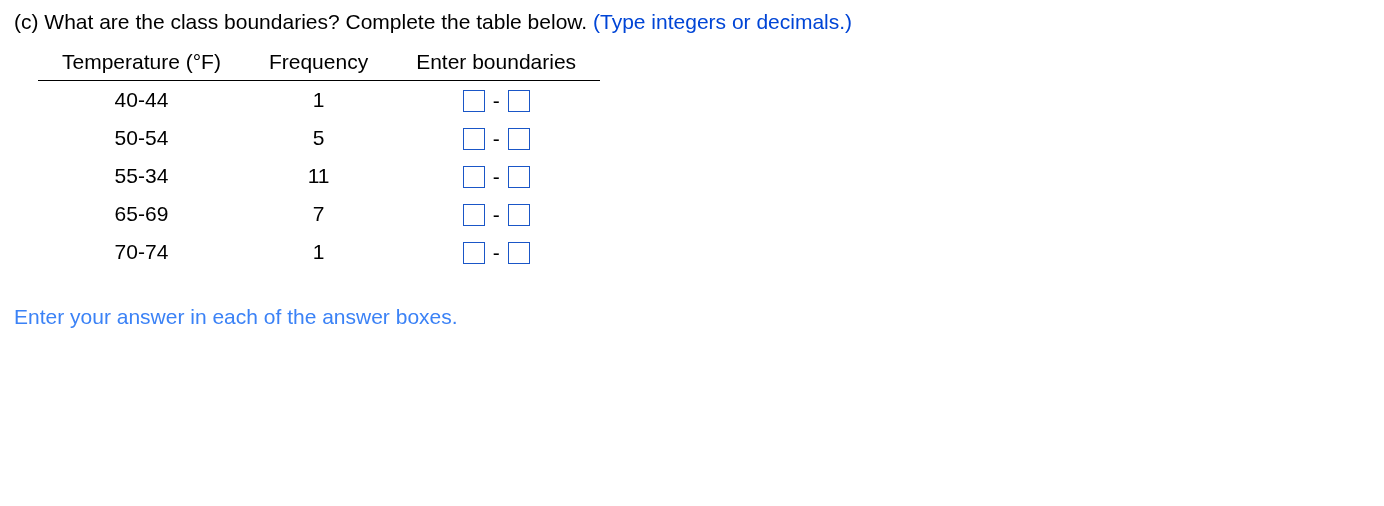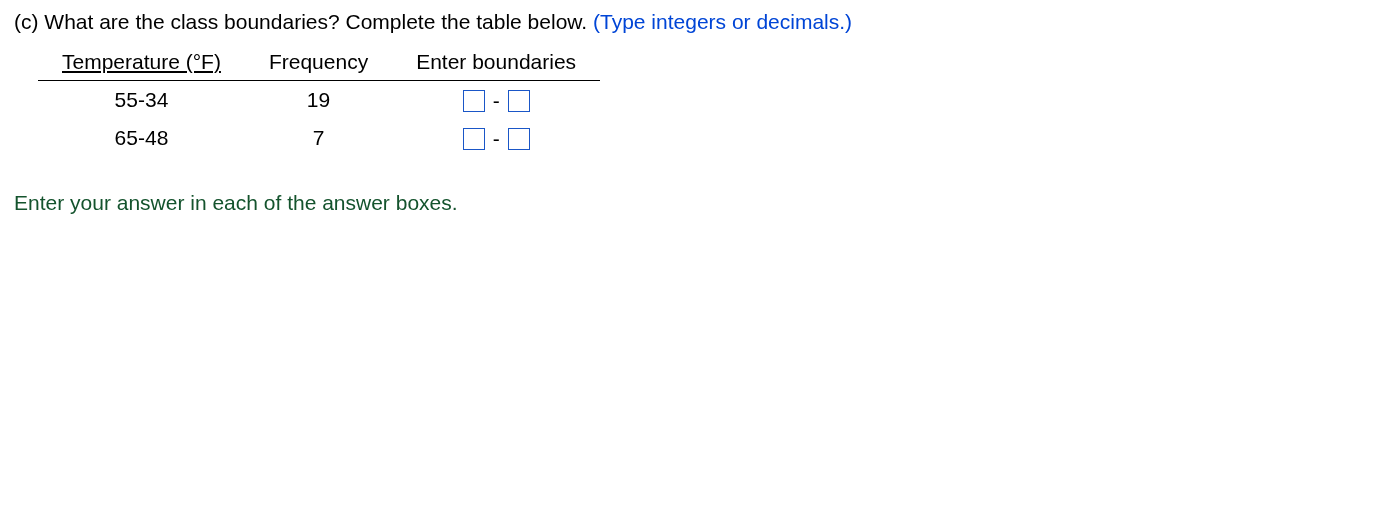--- a/index.html
+++ b/index.html
@@ -25,21 +25,21 @@
     border-collapse: collapse;
     margin-left: 24px;
   }
   table.freq th {
     font-weight: normal;
     text-align: center;
     padding: 4px 24px 6px 24px;
     border-bottom: 1.5px solid #000;
     white-space: nowrap;
   }
-  table.freq th.col-temp { text-align: left; text-decoration: underline; }
+  table.freq th.col-temp { text-align: left; }
   table.freq td {
     text-align: center;
     padding: 6px 24px;
     vertical-align: middle;
   }
   .boundary-cell {
     display: inline-flex;
     align-items: center;
     gap: 8px;
     justify-content: center;
@@ -52,21 +52,21 @@
     padding: 0;
     font-size: 16px;
     text-align: center;
     box-sizing: border-box;
   }
   .dash {
     color: #000;
   }
   .footer-line {
     margin-top: 34px;
-    color: #14532d;
+    color: #3b82f6;
     font-size: 21px;
   }
 </style>
 </head>
 <body>
 <div class="wrap">
 
 <div class="prompt">
   <span>(c)</span>
   <span>What are the class boundaries? Complete the table below.</span>
@@ -76,33 +76,66 @@
 <table class="freq">
   <thead>
     <tr>
       <th class="col-temp">Temperature (°F)</th>
       <th>Frequency</th>
       <th>Enter boundaries</th>
     </tr>
   </thead>
   <tbody>
     <tr>
-      <td>55-34</td>
-      <td>19</td>
+      <td>40-44</td>
+      <td>1</td>
       <td>
         <span class="boundary-cell">
           <input class="ans-box" value="" style="">
           <span class="dash">-</span>
           <input class="ans-box" value="" style="">
         </span>
       </td>
     </tr>
     <tr>
-      <td>65-48</td>
+      <td>50-54</td>
+      <td>5</td>
+      <td>
+        <span class="boundary-cell">
+          <input class="ans-box" value="" style="">
+          <span class="dash">-</span>
+          <input class="ans-box" value="" style="">
+        </span>
+      </td>
+    </tr>
+    <tr>
+      <td>55-34</td>
+      <td>11</td>
+      <td>
+        <span class="boundary-cell">
+          <input class="ans-box" value="" style="">
+          <span class="dash">-</span>
+          <input class="ans-box" value="" style="">
+        </span>
+      </td>
+    </tr>
+    <tr>
+      <td>65-69</td>
       <td>7</td>
+      <td>
+        <span class="boundary-cell">
+          <input class="ans-box" value="" style="">
+          <span class="dash">-</span>
+          <input class="ans-box" value="" style="">
+        </span>
+      </td>
+    </tr>
+    <tr>
+      <td>70-74</td>
+      <td>1</td>
       <td>
         <span class="boundary-cell">
           <input class="ans-box" value="" style="">
           <span class="dash">-</span>
           <input class="ans-box" value="" style="">
         </span>
       </td>
     </tr>
   </tbody>
 </table>

